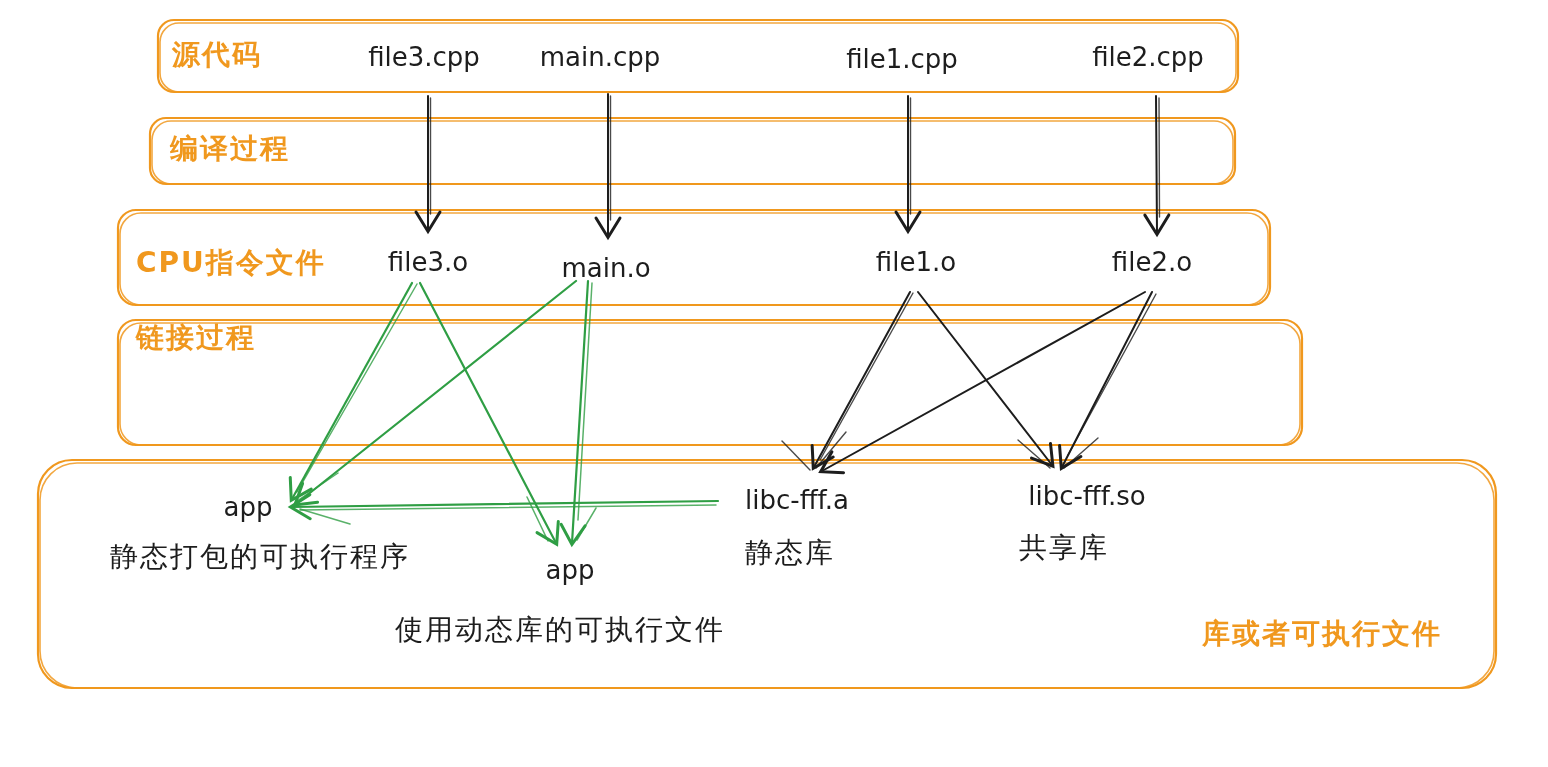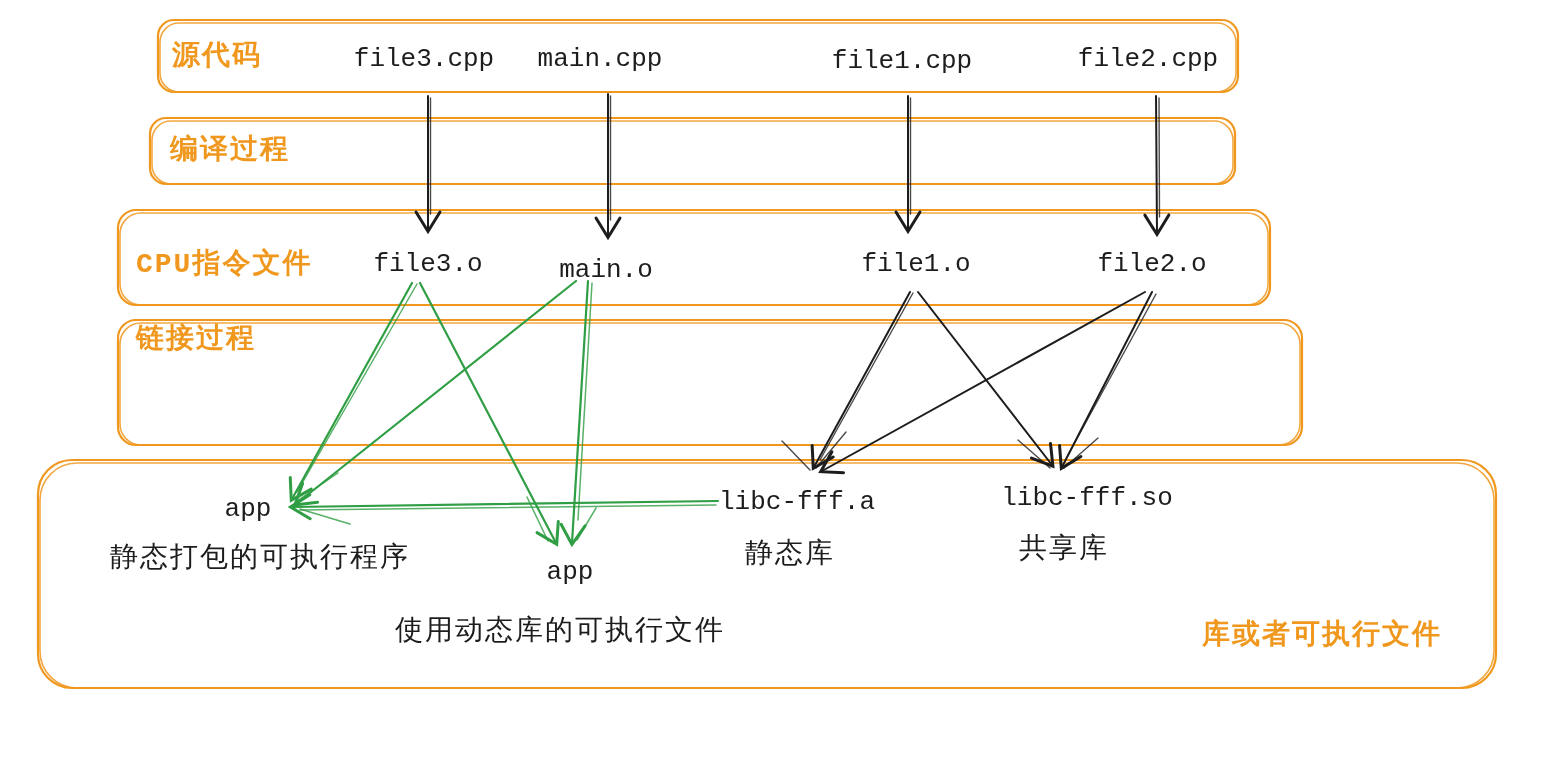--- a/index.html
+++ b/index.html
@@ -4,21 +4,21 @@
 <style>
   html, body {
     margin: 0;
     padding: 0;
     width: 1548px;
     height: 767px;
     background: #ffffff;
     font-family: "DejaVu Sans", sans-serif;
     overflow: hidden;
   }
-  #stage { position: relative; width: 1548px; height: 767px; font-family: Liberation Mono, monospace; }
+  #stage { position: relative; width: 1548px; height: 767px; }
   svg { position: absolute; top: 0; left: 0; }
 
   .box-stroke   { fill: none; stroke: #F0981E; stroke-width: 2.2px; }
   .box-stroke2  { fill: none; stroke: #F0981E; stroke-width: 1.6px; opacity: .85; }
 
   .lbl-orange   { fill: #F0981E; font-size: 28px; font-weight: 600; letter-spacing: 2px; }
   .lbl-file     { fill: #1d1d1d; font-size: 26px; font-weight: 500; }
   .lbl-desc     { fill: #1d1d1d; font-size: 28px; font-weight: 500; letter-spacing: 2px; }
 
   .arrow-black  { stroke: #1d1d1d; stroke-width: 2px; fill: none; stroke-linecap: round; }

